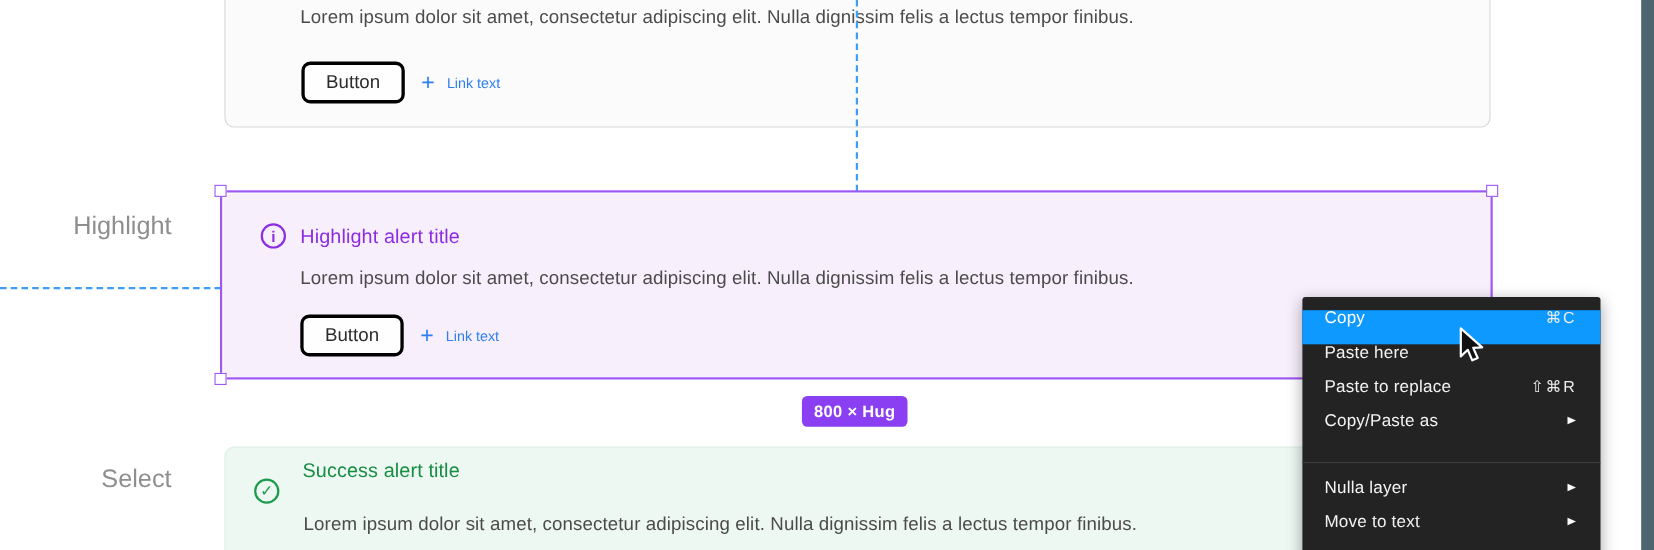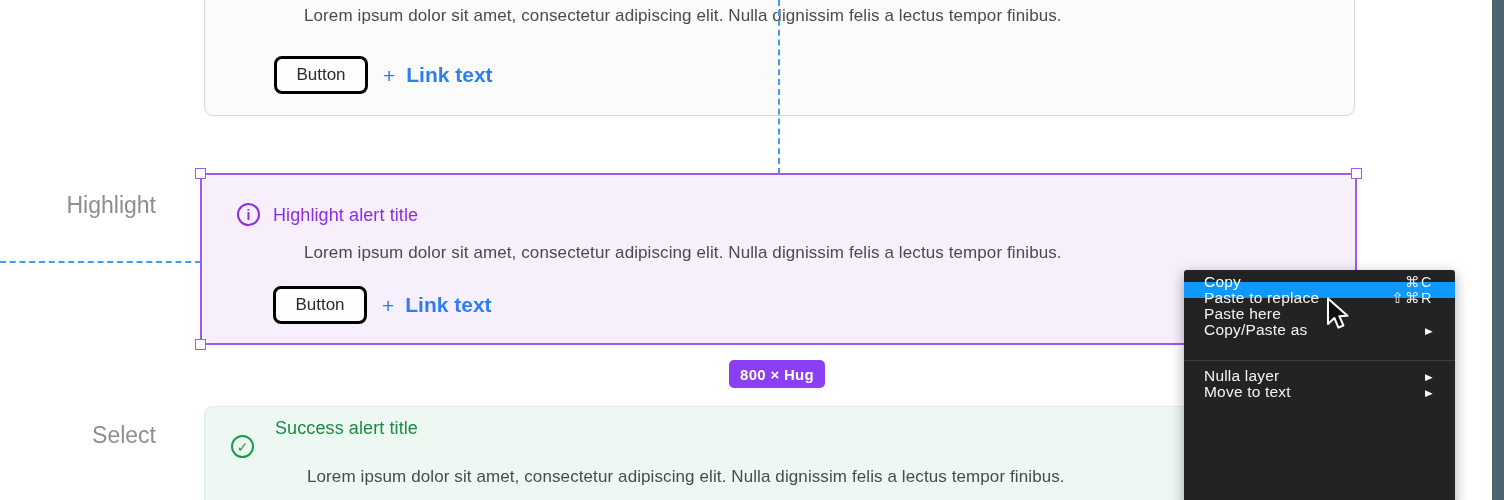--- a/index.html
+++ b/index.html
@@ -23,21 +23,20 @@
   }
   #success-alert-card {
     left: 204px; top: 406px; width: 1151px; height: 130px;
     background: var(--success-bg, #ecf8f1);
     border: 1px solid #ddf0e4;
   }
   .alert-body {
     position: absolute; left: 68px;
     font-size: 17px; color: var(--body-text, #4b4b4b); letter-spacing: .1px;
     white-space: nowrap;
-    margin-left: 31px;
   }
   .alert-title {
     position: absolute; left: 70px;
     font-size: 18px; font-weight: 400; letter-spacing: .1px; white-space: nowrap;
   }
   .alert-icon {
     position: absolute; width: 23px; height: 23px; border-radius: 50%;
     display: flex; align-items: center; justify-content: center;
     font-weight: 700;
   }
@@ -47,21 +46,21 @@
     font-size: 17px; color: #2b2b2b;
     display: flex; align-items: center; justify-content: center;
     font-family: inherit; cursor: default;
   }
   .link-group {
     position: absolute; left: 178px; height: 38px;
     display: flex; align-items: center; gap: 11px;
     color: var(--link-blue, #2d7ff0); white-space: nowrap;
   }
   .link-plus { font-size: 21px; font-weight: 400; line-height: 1; }
-  .link-label { font-size: 21px; font-weight: 700; }
+  .link-label { font-size: 13px; font-weight: 400; }
 
   
   .row-label {
     position: absolute; left: 40px; width: 116px; text-align: right;
     font-size: 23px; color: var(--row-label-gray, #8e8e8e);
   }
 
   
   #v-guide {
     position: absolute; left: 778px; top: 0; height: 174px; width: 0;
@@ -87,21 +86,21 @@
   }
 
   
   #context-menu {
     position: absolute; left: 1184px; top: 270px; width: 271px; height: 240px;
     background: var(--menu-bg, #232323); border-radius: 3px;
     box-shadow: 0 4px 14px rgba(0,0,0,.35);
     padding-top: 12px; z-index: 40;
   }
   .menu-item {
-    height: 16px; display: flex; align-items: center;
+    height: 31px; display: flex; align-items: center;
     padding: 0 22px 16px 20px;
     font-size: 15.5px; color: #f3f3f3; letter-spacing: .2px; cursor: default;
     white-space: nowrap;
   }
   .menu-item.highlighted { background: var(--menu-highlight, #0d99ff); color: #ffffff; }
   .menu-shortcut { margin-left: auto; font-size: 14.5px; color: #ededed; letter-spacing: 1.5px; }
   .menu-arrow { margin-left: auto; font-size: 10px; color: #fdfdfd; transform: scaleY(.9); }
   .menu-separator { height: 1px; background: #3d3d3d; margin: 14px 0 15px 0; }
 
   
@@ -162,25 +161,25 @@
     <div class="alert-title" style="top: 11px; color: var(--success-green, #188c43);">Success alert title</div>
     <div class="alert-body" style="left: 71px; top: 60px;">Lorem ipsum dolor sit amet, consectetur adipiscing elit. Nulla dignissim felis a lectus tempor finibus.</div>
   </div>
 
   <div id="context-menu">
     <div class="menu-item highlighted">
       <span>Copy</span>
       <span class="menu-shortcut">⌘C</span>
     </div>
     <div class="menu-item">
+      <span>Paste here</span>
+    </div>
+    <div class="menu-item">
       <span>Paste to replace</span>
       <span class="menu-shortcut">⇧⌘R</span>
-    </div>
-    <div class="menu-item">
-      <span>Paste here</span>
     </div>
     <div class="menu-item">
       <span>Copy/Paste as</span>
       <span class="menu-arrow">▶</span>
     </div>
     <div class="menu-separator"></div>
     <div class="menu-item">
       <span>Nulla layer</span>
       <span class="menu-arrow">▶</span>
     </div>

